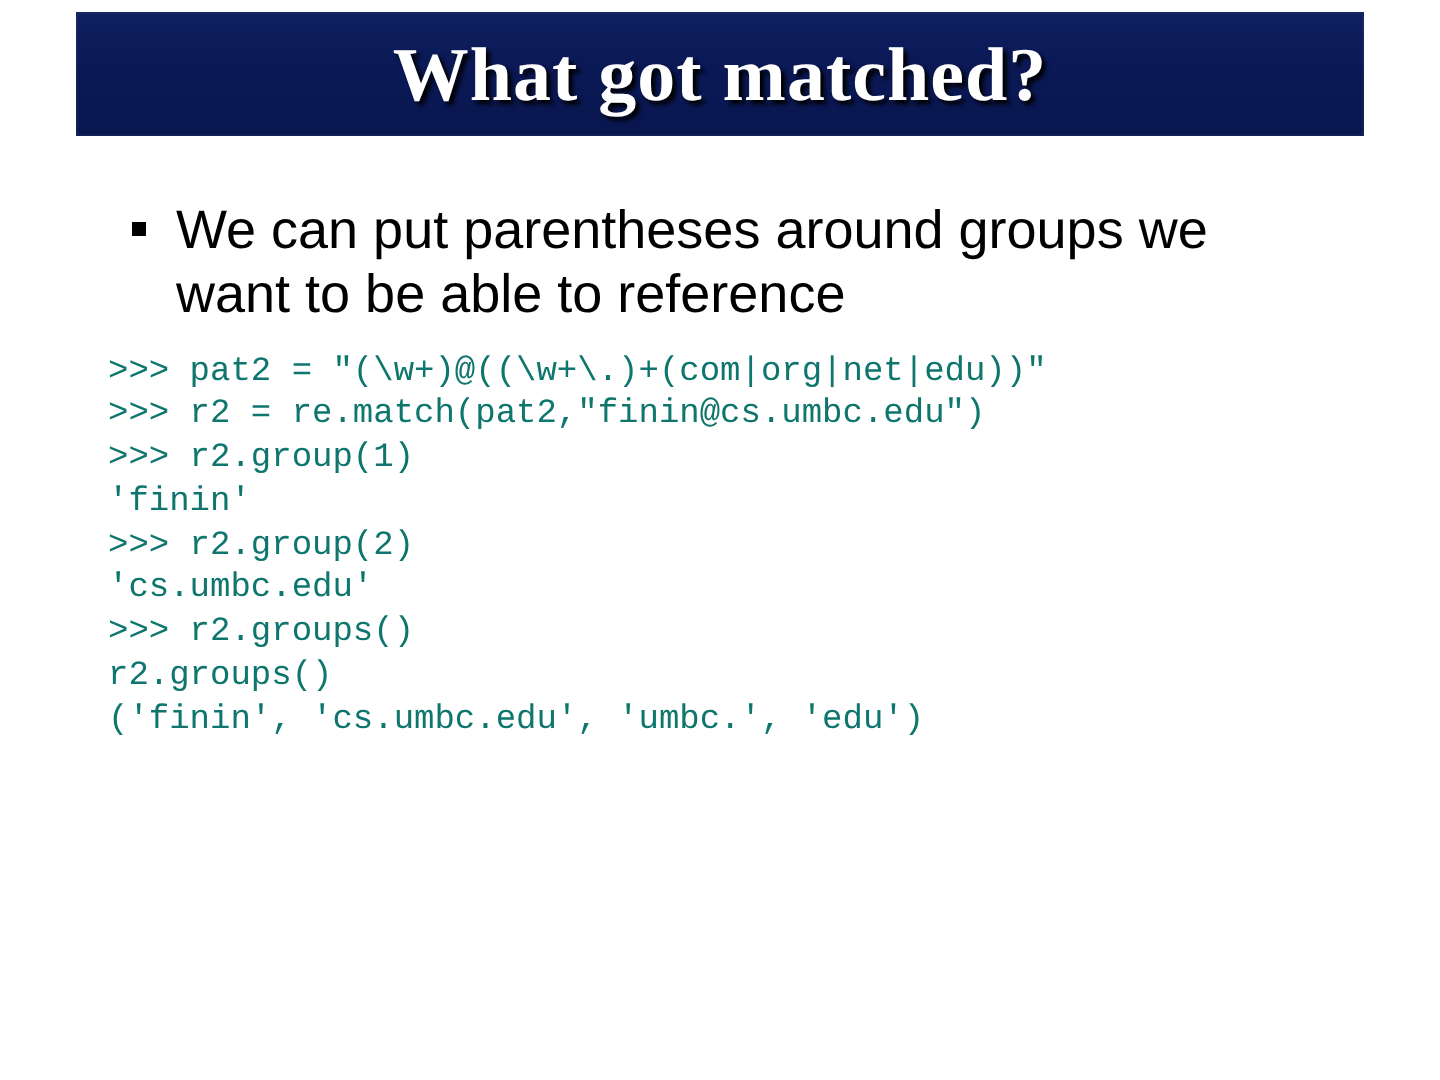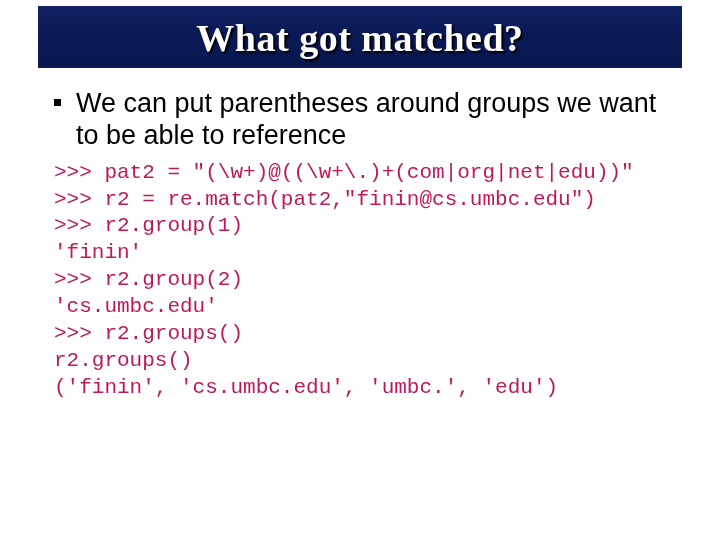--- a/index.html
+++ b/index.html
@@ -44,21 +44,21 @@
   }
   .body {
     position: absolute;
     left: 54px;
     top: 88px;
     width: 620px;
   }
   ul.bullets {
     list-style: none;
     padding: 0;
-    margin: 0;
+    margin: 12px;
   }
   ul.bullets > li {
     position: relative;
     padding-left: 22px;
     font-family: Arial, Helvetica, sans-serif;
     font-size: 27px;
     line-height: 1.18;
     color: #000;
     margin-bottom: 8px;
   }
@@ -67,24 +67,24 @@
     left: 0;
     top: 11px;
     width: 7px;
     height: 7px;
     background: #000;
   }
   .code {
     margin-top: 8px;
     margin-bottom: 18px;
     font-family: "Courier New", Courier, monospace;
-    font-size: 21px;
+    font-size: 17px;
     line-height: 1.28;
     white-space: pre;
-    color: #be185d;
+    color: #0f766e;
   }
 </style>
 </head>
 <body>
 
 <div class="slide">
 
   <div class="title-band">
     <div class="title-text">What got matched?</div>
   </div>

